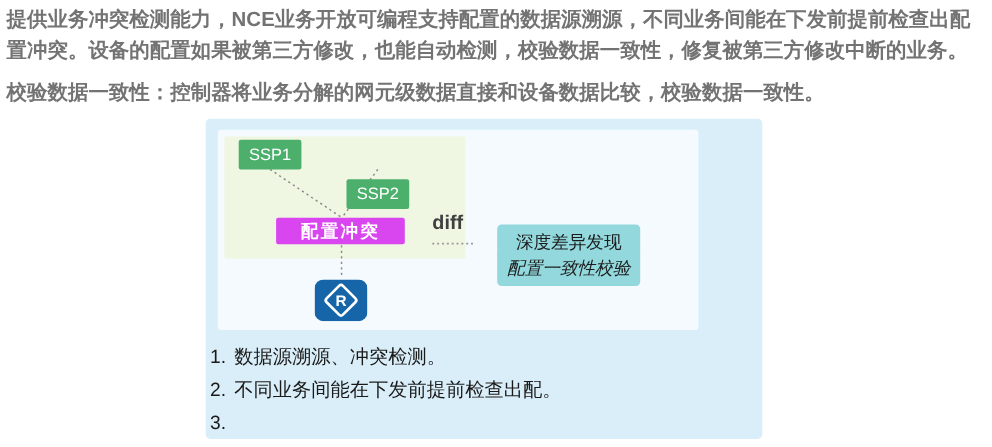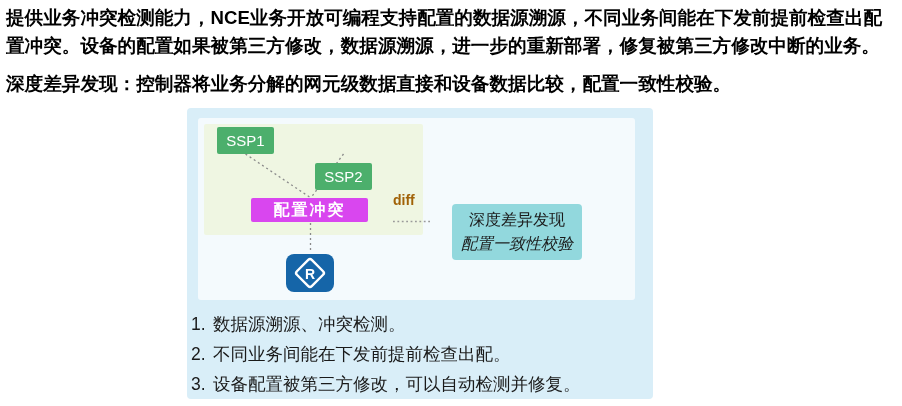--- a/index.html
+++ b/index.html
@@ -11,35 +11,36 @@
     font-family: "Liberation Sans", sans-serif;
     color: #1a1a1a;
   }
 
   
   .intro-line {
     position: absolute;
     left: 6px;
     font-size: 18.6px;
     font-weight: 700;
-    color: #000000;
+    color: #737373;
     white-space: nowrap;
     letter-spacing: 0;
   }
   #intro-line-1 { top: 5px; }
   #intro-line-2 { top: 33px; }
   #subtitle-line { top: 71px; }
 
   
   .diagram {
     position: absolute;
     left: 187px; top: 108px;
     width: 466px; height: 291px;
     background: #d9eef8;
     border-radius: 4px;
+    padding-left: 40px;
   }
   .inner-panel {
     position: absolute;
     left: 11px; top: 10px;
     width: 437px; height: 182px;
     background: #f4fafd;
     border-radius: 3px;
   }
   .green-panel {
     position: absolute;
@@ -74,23 +75,23 @@
     border-radius: 2px;
     color: #ffffff;
     font-size: 16px;
     font-weight: 700;
     letter-spacing: 2px;
     display: flex; align-items: center; justify-content: center;
   }
   .diff-label {
     position: absolute;
     left: 206px; top: 84px;
-    font-size: 14px;
+    font-size: 18px;
     font-weight: 600;
-    color: #a16207;
+    color: #404040;
   }
   .result-box {
     position: absolute;
     left: 265px;
     width: 130px;
     background: #92d8dd;
     border-radius: 4px;
     color: #1b1b1b;
     font-size: 16px;
     display: flex; align-items: center; justify-content: center;
@@ -126,22 +127,22 @@
   .list-wrap {
     position: absolute;
     left: 0; top: 108px;
     width: 466px; height: 183px;
   }
 </style>
 </head>
 <body>
 
 <div class="intro-line" id="intro-line-1">提供业务冲突检测能力，NCE业务开放可编程支持配置的数据源溯源，不同业务间能在下发前提前检查出配</div>
-<div class="intro-line" id="intro-line-2">置冲突。设备的配置如果被第三方修改，数据源溯源，进一步的重新部署，修复被第三方修改中断的业务。</div>
-<div class="intro-line" id="subtitle-line">深度差异发现：控制器将业务分解的网元级数据直接和设备数据比较，配置一致性校验。</div>
+<div class="intro-line" id="intro-line-2">置冲突。设备的配置如果被第三方修改，也能自动检测，校验数据一致性，修复被第三方修改中断的业务。</div>
+<div class="intro-line" id="subtitle-line">校验数据一致性：控制器将业务分解的网元级数据直接和设备数据比较，校验数据一致性。</div>
 
 <div class="diagram">
 
   <div class="inner-panel"></div>
   <div class="green-panel"></div>
 
   <svg class="connectors" viewBox="0 0 466 291" xmlns="http://www.w3.org/2000/svg">
     <line x1="58.5" y1="46" x2="122.5" y2="89" stroke="#8a8a8a" stroke-width="1.3" stroke-dasharray="2 3"></line>
     <line x1="156.5" y1="46" x2="124.5" y2="89" stroke="#8a8a8a" stroke-width="1.3" stroke-dasharray="2 3"></line>
     <line x1="123.5" y1="115" x2="123.5" y2="145" stroke="#8a8a8a" stroke-width="1.3" stroke-dasharray="2 3"></line>
@@ -181,18 +182,17 @@
       <div class="feature-row">
         <span class="feature-num">1.</span>
         <span class="feature-text">数据源溯源、冲突检测。</span>
       </div>
       <div class="feature-row">
         <span class="feature-num">2.</span>
         <span class="feature-text">不同业务间能在下发前提前检查出配。</span>
       </div>
       <div class="feature-row">
         <span class="feature-num">3.</span>
-        <span class="feature-text">设备配置被第三方修改，可以自动检测并修复。</span>
       </div>
     </div>
   </div>
 
 </div>
 
 </body></html>

